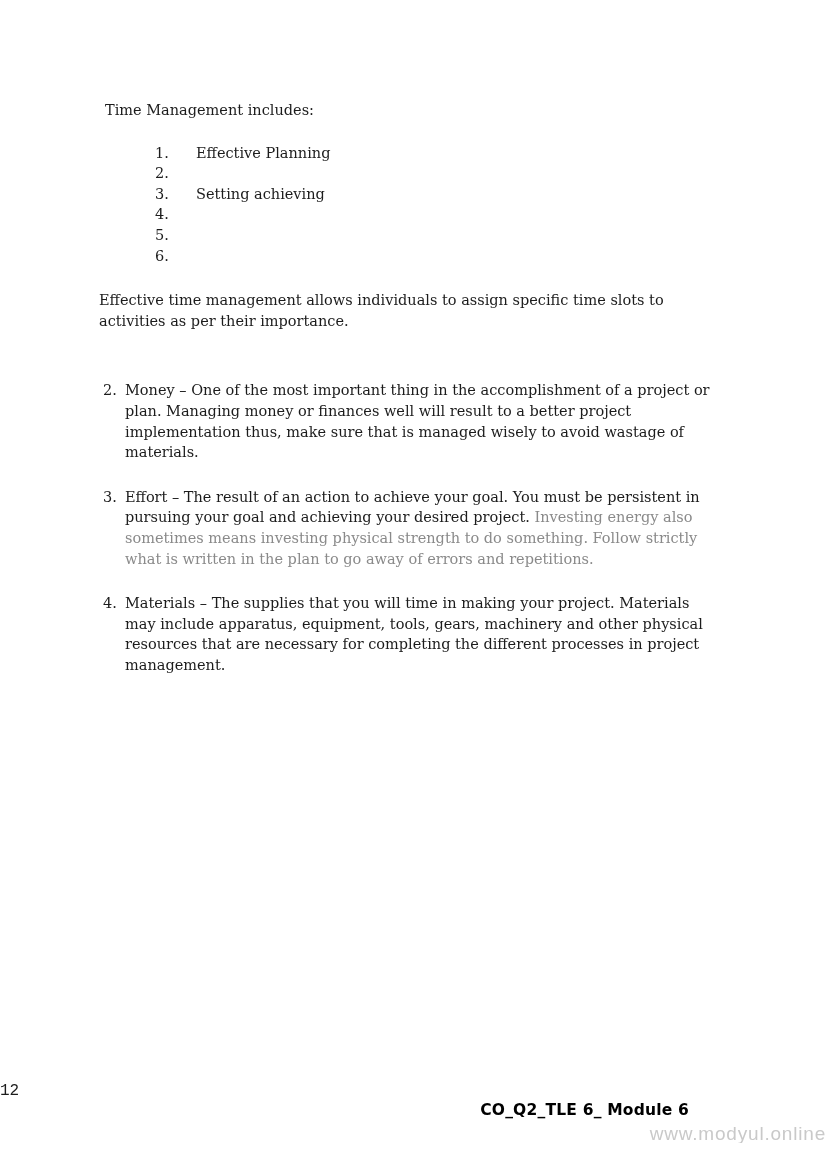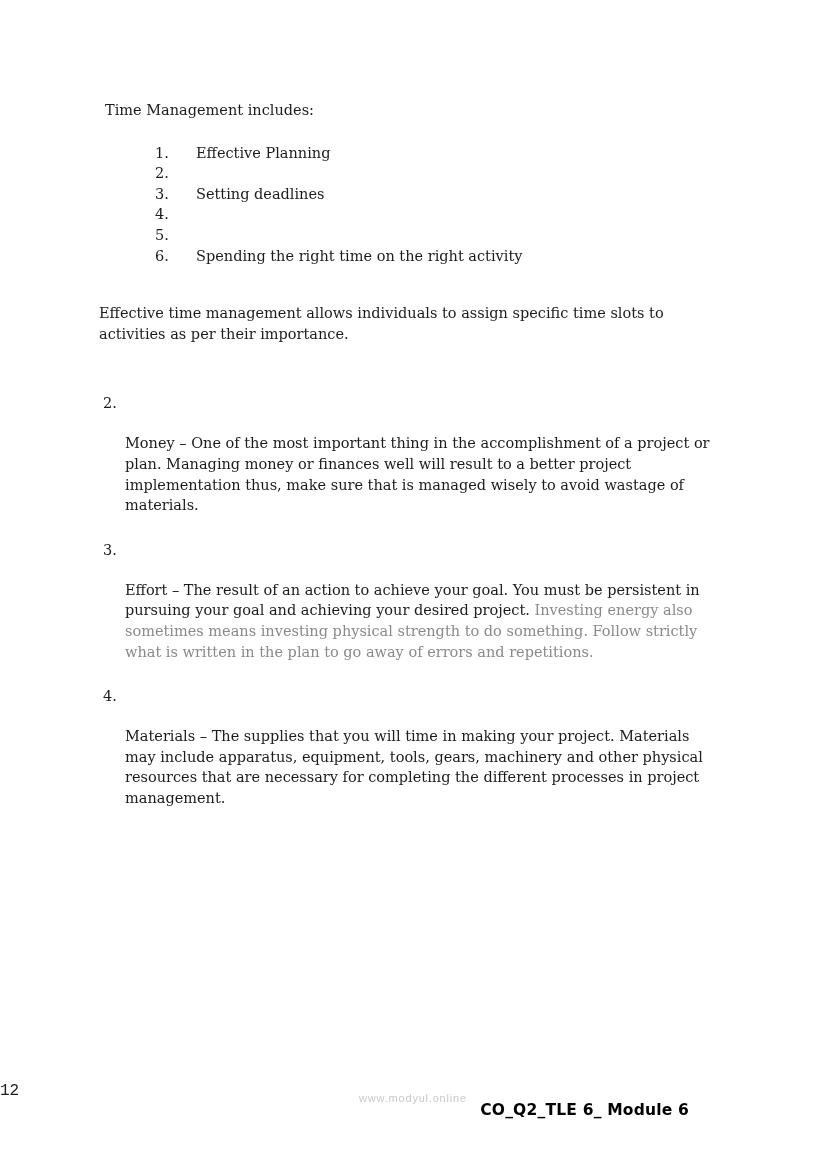--- a/index.html
+++ b/index.html
@@ -34,36 +34,35 @@
     list-style: none;
   }
   .time-list .row {
     display: flex;
   }
   .time-list .num {
     width: 41px;
     flex: 0 0 41px;
   }
   .summary-para {
-    margin: 37px 0 0 0;
+    margin: 24px 0 0 0;
   }
   .resource-item {
     display: flex;
     margin: 24px 0 0 4px;
   }
   .resource-item.first {
     margin-top: 49px;
   }
   .resource-item .item-num {
     width: 22px;
     flex: 0 0 22px;
   }
   .resource-item .item-body {
     width: 596px;
-    margin-top: 40px;
   }
   .gray-text {
     color: var(--gray-text, #8a8a8a);
   }
   .page-number {
     position: absolute;
     left: 0;
     right: 0;
     top: 1081px;
     text-align: left;
@@ -77,24 +76,24 @@
     font-family: "DejaVu Sans", "Liberation Sans", sans-serif;
     font-weight: bold;
     font-size: 15.5px;
     letter-spacing: 0.2px;
     color: #000000;
   }
   .watermark {
     position: absolute;
     left: 0;
     right: 0;
-    top: 1088px;
-    text-align: center;
+    top: 1124px;
+    text-align: right;
     font-family: "Liberation Sans", "DejaVu Sans", sans-serif;
-    font-size: 11px;
+    font-size: 19px;
     letter-spacing: 0.8px;
     color: var(--watermark, #c9c9c9);
   }
 </style>
 </head>
 <body>
 
 <div class="page">
 
   <div class="content">
@@ -104,31 +103,30 @@
     <div class="time-list">
       <div class="row">
         <span class="num">1.</span>
         <span class="txt">Effective Planning</span>
       </div>
       <div class="row">
         <span class="num">2.</span>
       </div>
       <div class="row">
         <span class="num">3.</span>
-        <span class="txt">Setting deadlines</span>
+        <span class="txt">Setting achieving</span>
       </div>
       <div class="row">
         <span class="num">4.</span>
       </div>
       <div class="row">
         <span class="num">5.</span>
       </div>
       <div class="row">
         <span class="num">6.</span>
-        <span class="txt">Spending the right time on the right activity</span>
       </div>
     </div>
 
     <p class="summary-para">Effective time management allows individuals to assign specific time slots to activities as per their importance.</p>
 
     <div class="resource-item first">
       <span class="item-num">2.</span>
       <div class="item-body"><span>Money – One of the most important thing in the accomplishment of a project or plan. Managing money or finances well will result to a better project implementation thus, make sure that is managed wisely to avoid wastage of materials.</span><span class="gray-text"></span></div>
     </div>
 

